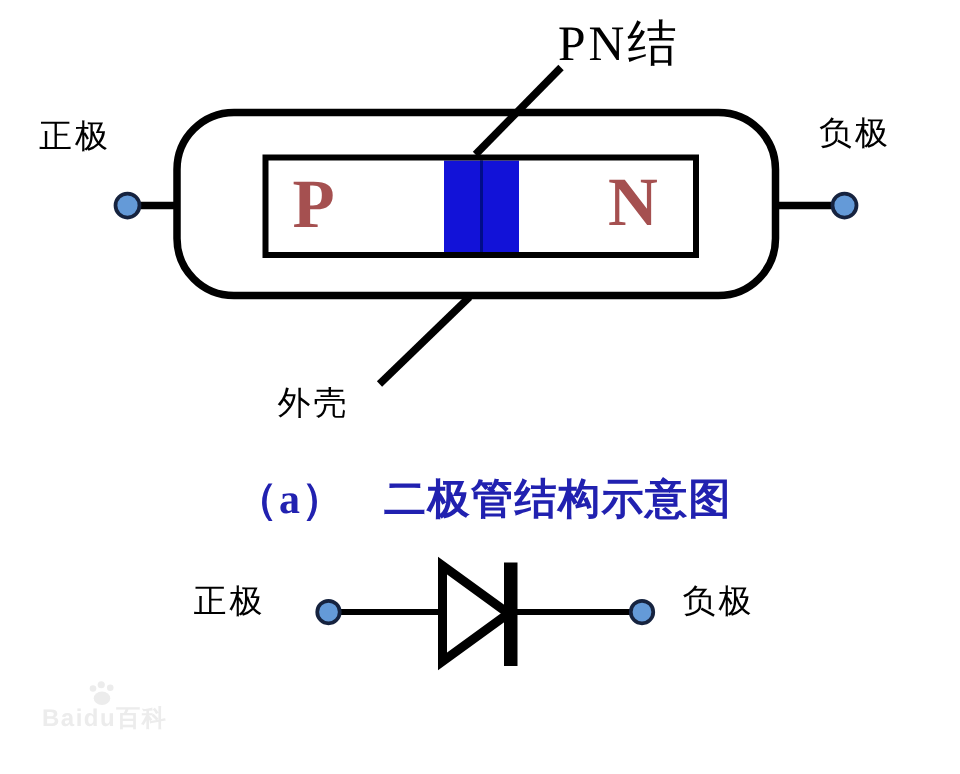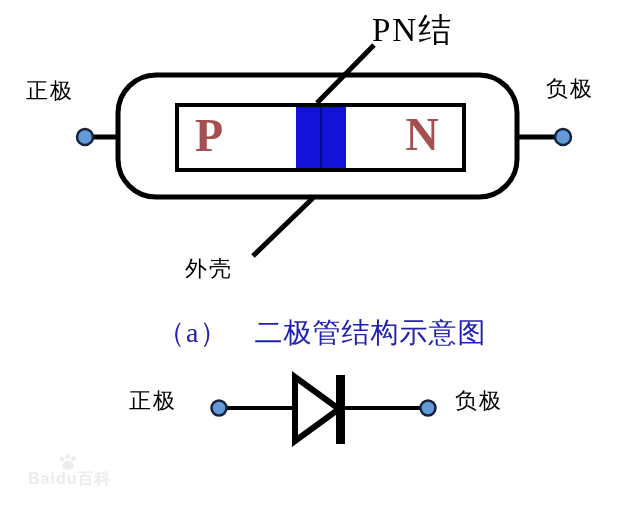--- a/index.html
+++ b/index.html
@@ -58,21 +58,21 @@
     line-height: 1;
   }
   .p-letter { left: 187px; top: 113px; }
   .n-letter { left: 400px; top: 112px; }
 
   .caption {
     position: absolute;
     left: 157px;
     color: var(--caption-color, #2121b0);
     font-size: 28px;
-    font-weight: normal;
+    font-weight: bold;
     white-space: nowrap;
     letter-spacing: 1px;
   }
   .caption-a { top: 314px; }
   .caption-b { top: 454px; }
   .caption .idx { margin-right: 26px; }
 
   .watermark {
     position: absolute;
     left: 28px;

